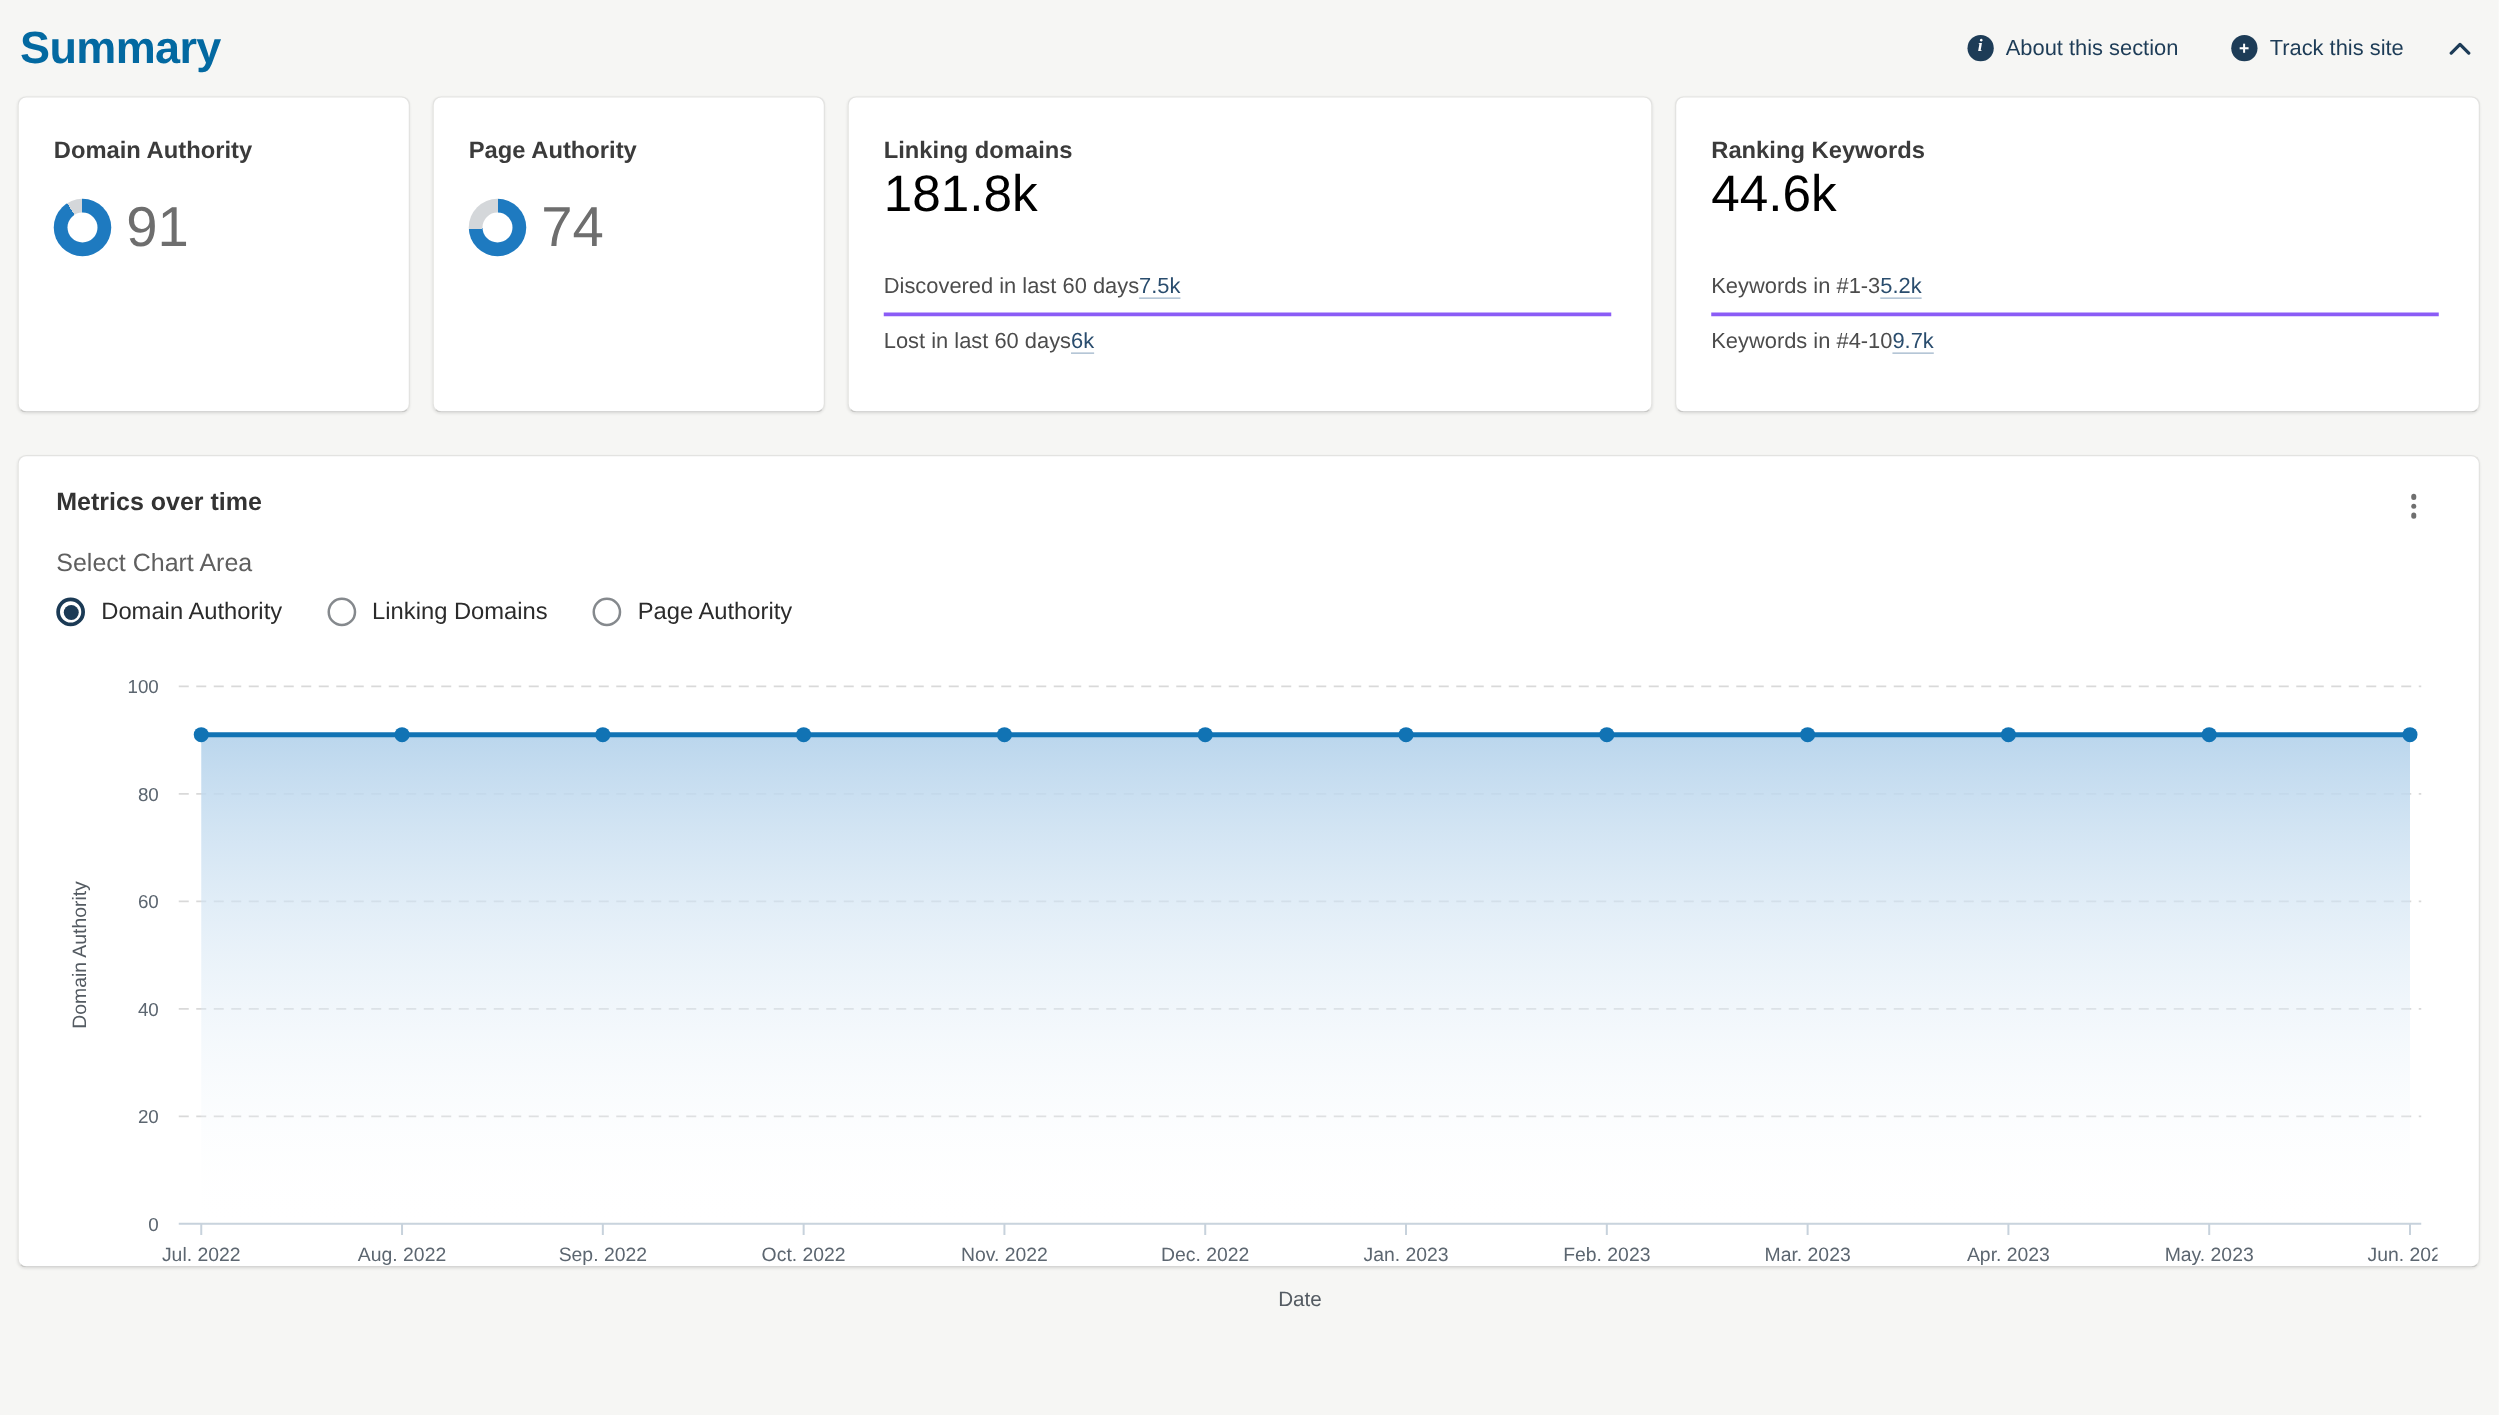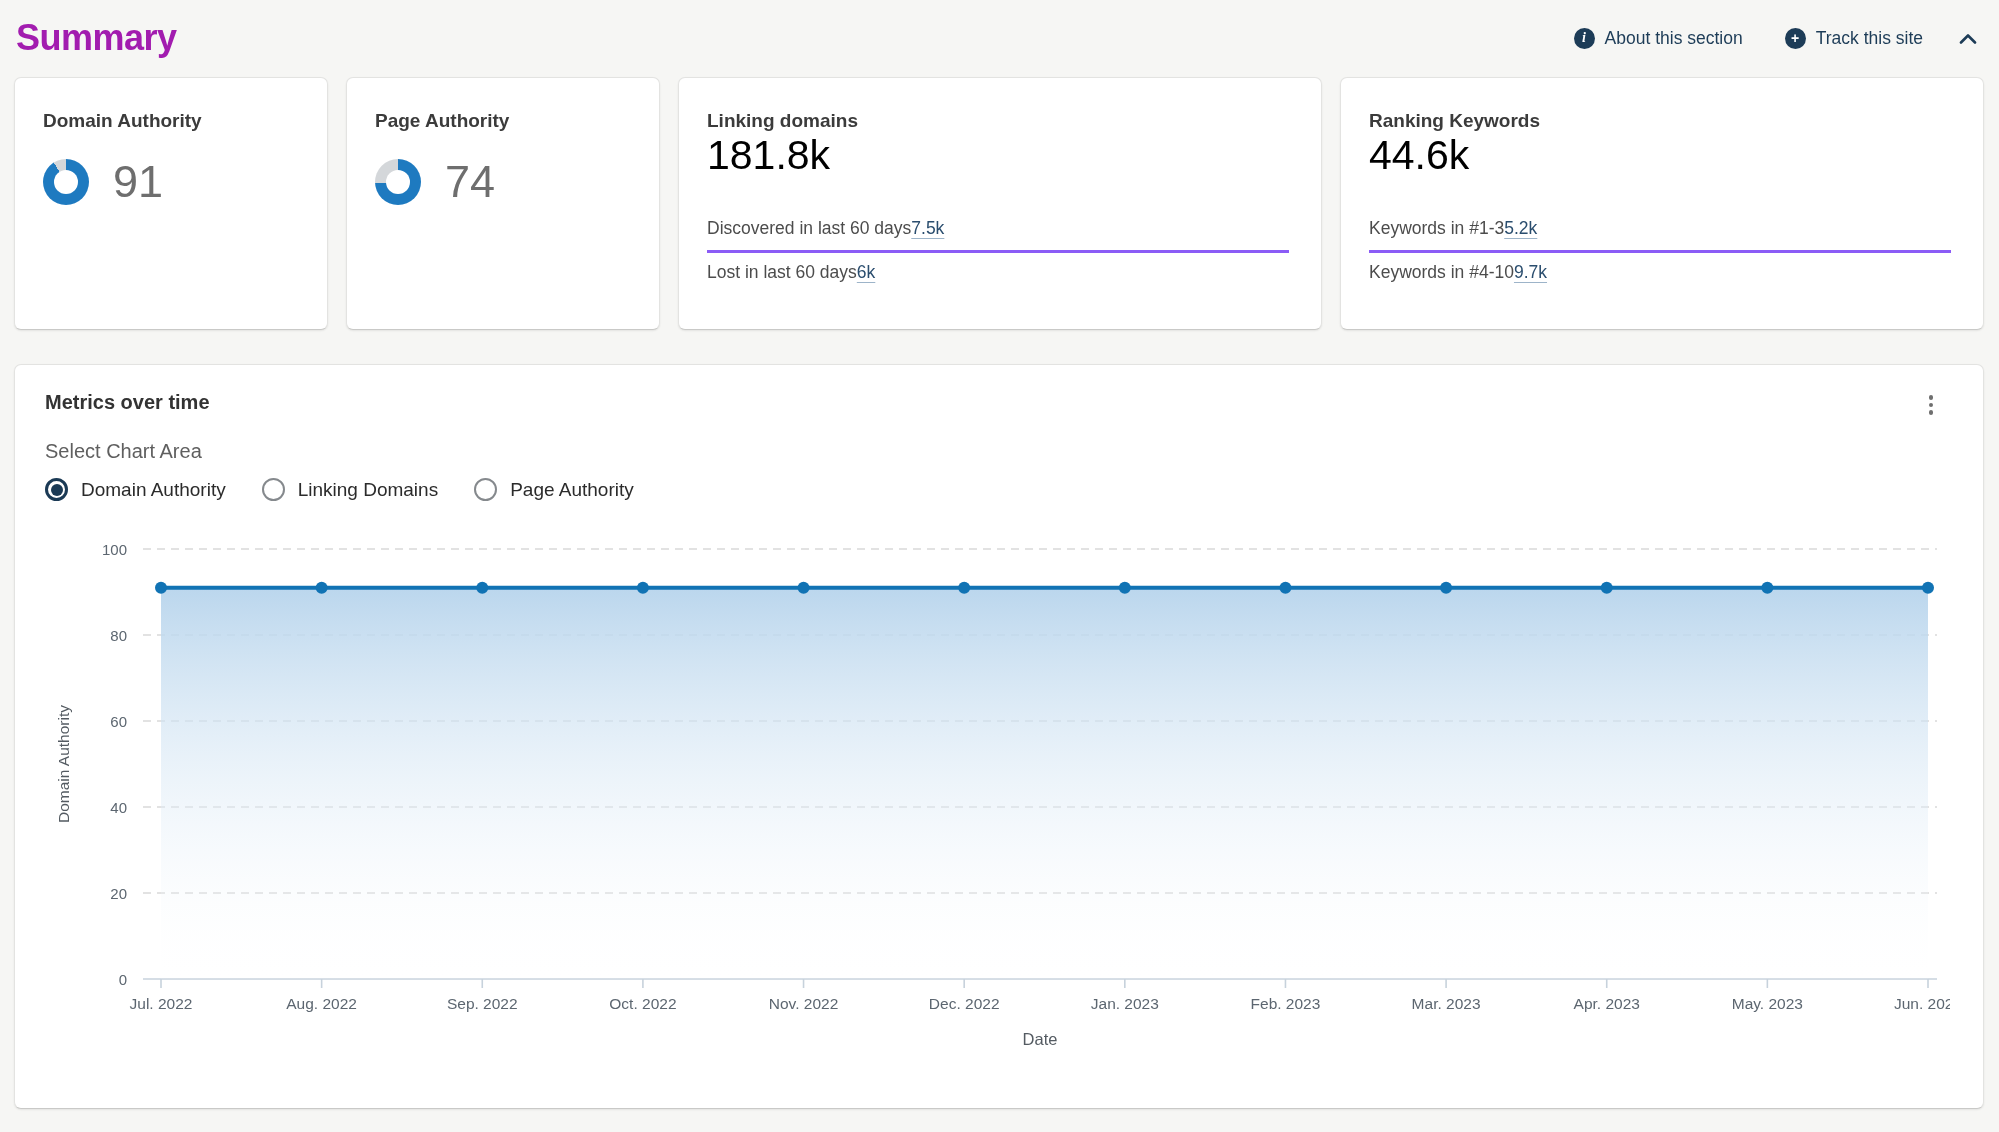--- a/index.html
+++ b/index.html
@@ -8,21 +8,21 @@
     background:#f6f6f4;
     font-family:"Liberation Sans", sans-serif;
     color:#333;
     overflow:hidden;
   }
   
   .page-header {
     display:flex; align-items:center; justify-content:space-between;
     padding:12px 22px 0 16px; height:64px;
   }
-  .page-title { font-size:36px; font-weight:700; color:#a21caf; letter-spacing:-0.5px;text-align:right; }
+  .page-title { font-size:36px; font-weight:700; color:#0369a1; letter-spacing:-0.5px;text-align:right; }
   .header-actions { display:flex; align-items:center; gap:42px; }
   .header-action { display:flex; align-items:center; gap:10px; cursor:pointer; }
   .circle-icon {
     width:21px; height:21px; border-radius:50%;
     background:#1d3c57; color:#fff;
     display:flex; align-items:center; justify-content:center;
     font-size:14px; font-weight:700; line-height:1;
   }
   .circle-icon.info { font-family:"Liberation Serif", serif; font-style:italic; }
   .header-action-label { font-size:17.5px; font-weight:500; color:#1d3c57; }
@@ -31,42 +31,42 @@
   
   .cards-row { display:flex; gap:18px; margin:13px 15px 0 14px; height:253px; }
   .card {
     background:#fff; border:1px solid #e3e3e1; border-bottom-color:#c9c9c7;
     border-radius:7px; box-shadow:0 1px 2px rgba(0,0,0,0.08);
     padding:32px 24px 24px 28px;
   }
   .card-sm { flex:0 0 314px; }
   .card-lg { flex:1; padding-right:32px; }
   .card-title { font-size:19px; font-weight:700; color:#3b3b3b; }
-  .donut-row { display:flex; align-items:center; gap:24px; margin-top:24px; }
+  .donut-row { display:flex; align-items:center; gap:12px; margin-top:24px; }
   .donut { width:46px; height:46px; border-radius:50%; position:relative; }
   .donut::after {
     content:""; position:absolute; inset:11px; background:#fff; border-radius:50%;
   }
   .donut-value { font-size:45px; font-weight:500; color:#6e6e6e; }
   .big-number { font-size:41px; font-weight:400; color:#000000; }
   .stat-rows { margin-top:30px; }
   .stat-row {
     display:flex; align-items:center;
     padding:9px 0 11px 0; font-size:17.5px;
   }
   .stat-row + .stat-row { border-top:3px solid #8b5cf6; }
   .stat-label { color:#4c4c4c; }
   .stat-value {
     color:#2a4d6e; text-decoration:underline; cursor:pointer;
     text-decoration-color:#9db4c9; text-underline-offset:4px; text-decoration-thickness:1px;
   }
 
   
   .metrics-card {
-    margin:34px 15px 0 14px; height:745px;
+    margin:34px 15px 0 14px; height:650px;
     background:#fff; border:1px solid #e3e3e1; border-bottom-color:#c9c9c7;
     border-radius:7px; box-shadow:0 1px 2px rgba(0,0,0,0.08);
     padding:26px 30px 20px 30px; position:relative;
   }
   .metrics-title { font-size:20px; font-weight:700; color:#333; }
   .kebab-icon {
     position:absolute; top:26px; right:46px;
     display:flex; flex-direction:column; gap:3px; padding:4px; cursor:pointer;
   }
   .kebab-icon span { width:4.5px; height:4.5px; border-radius:50%; background:#6f6f6f; }

